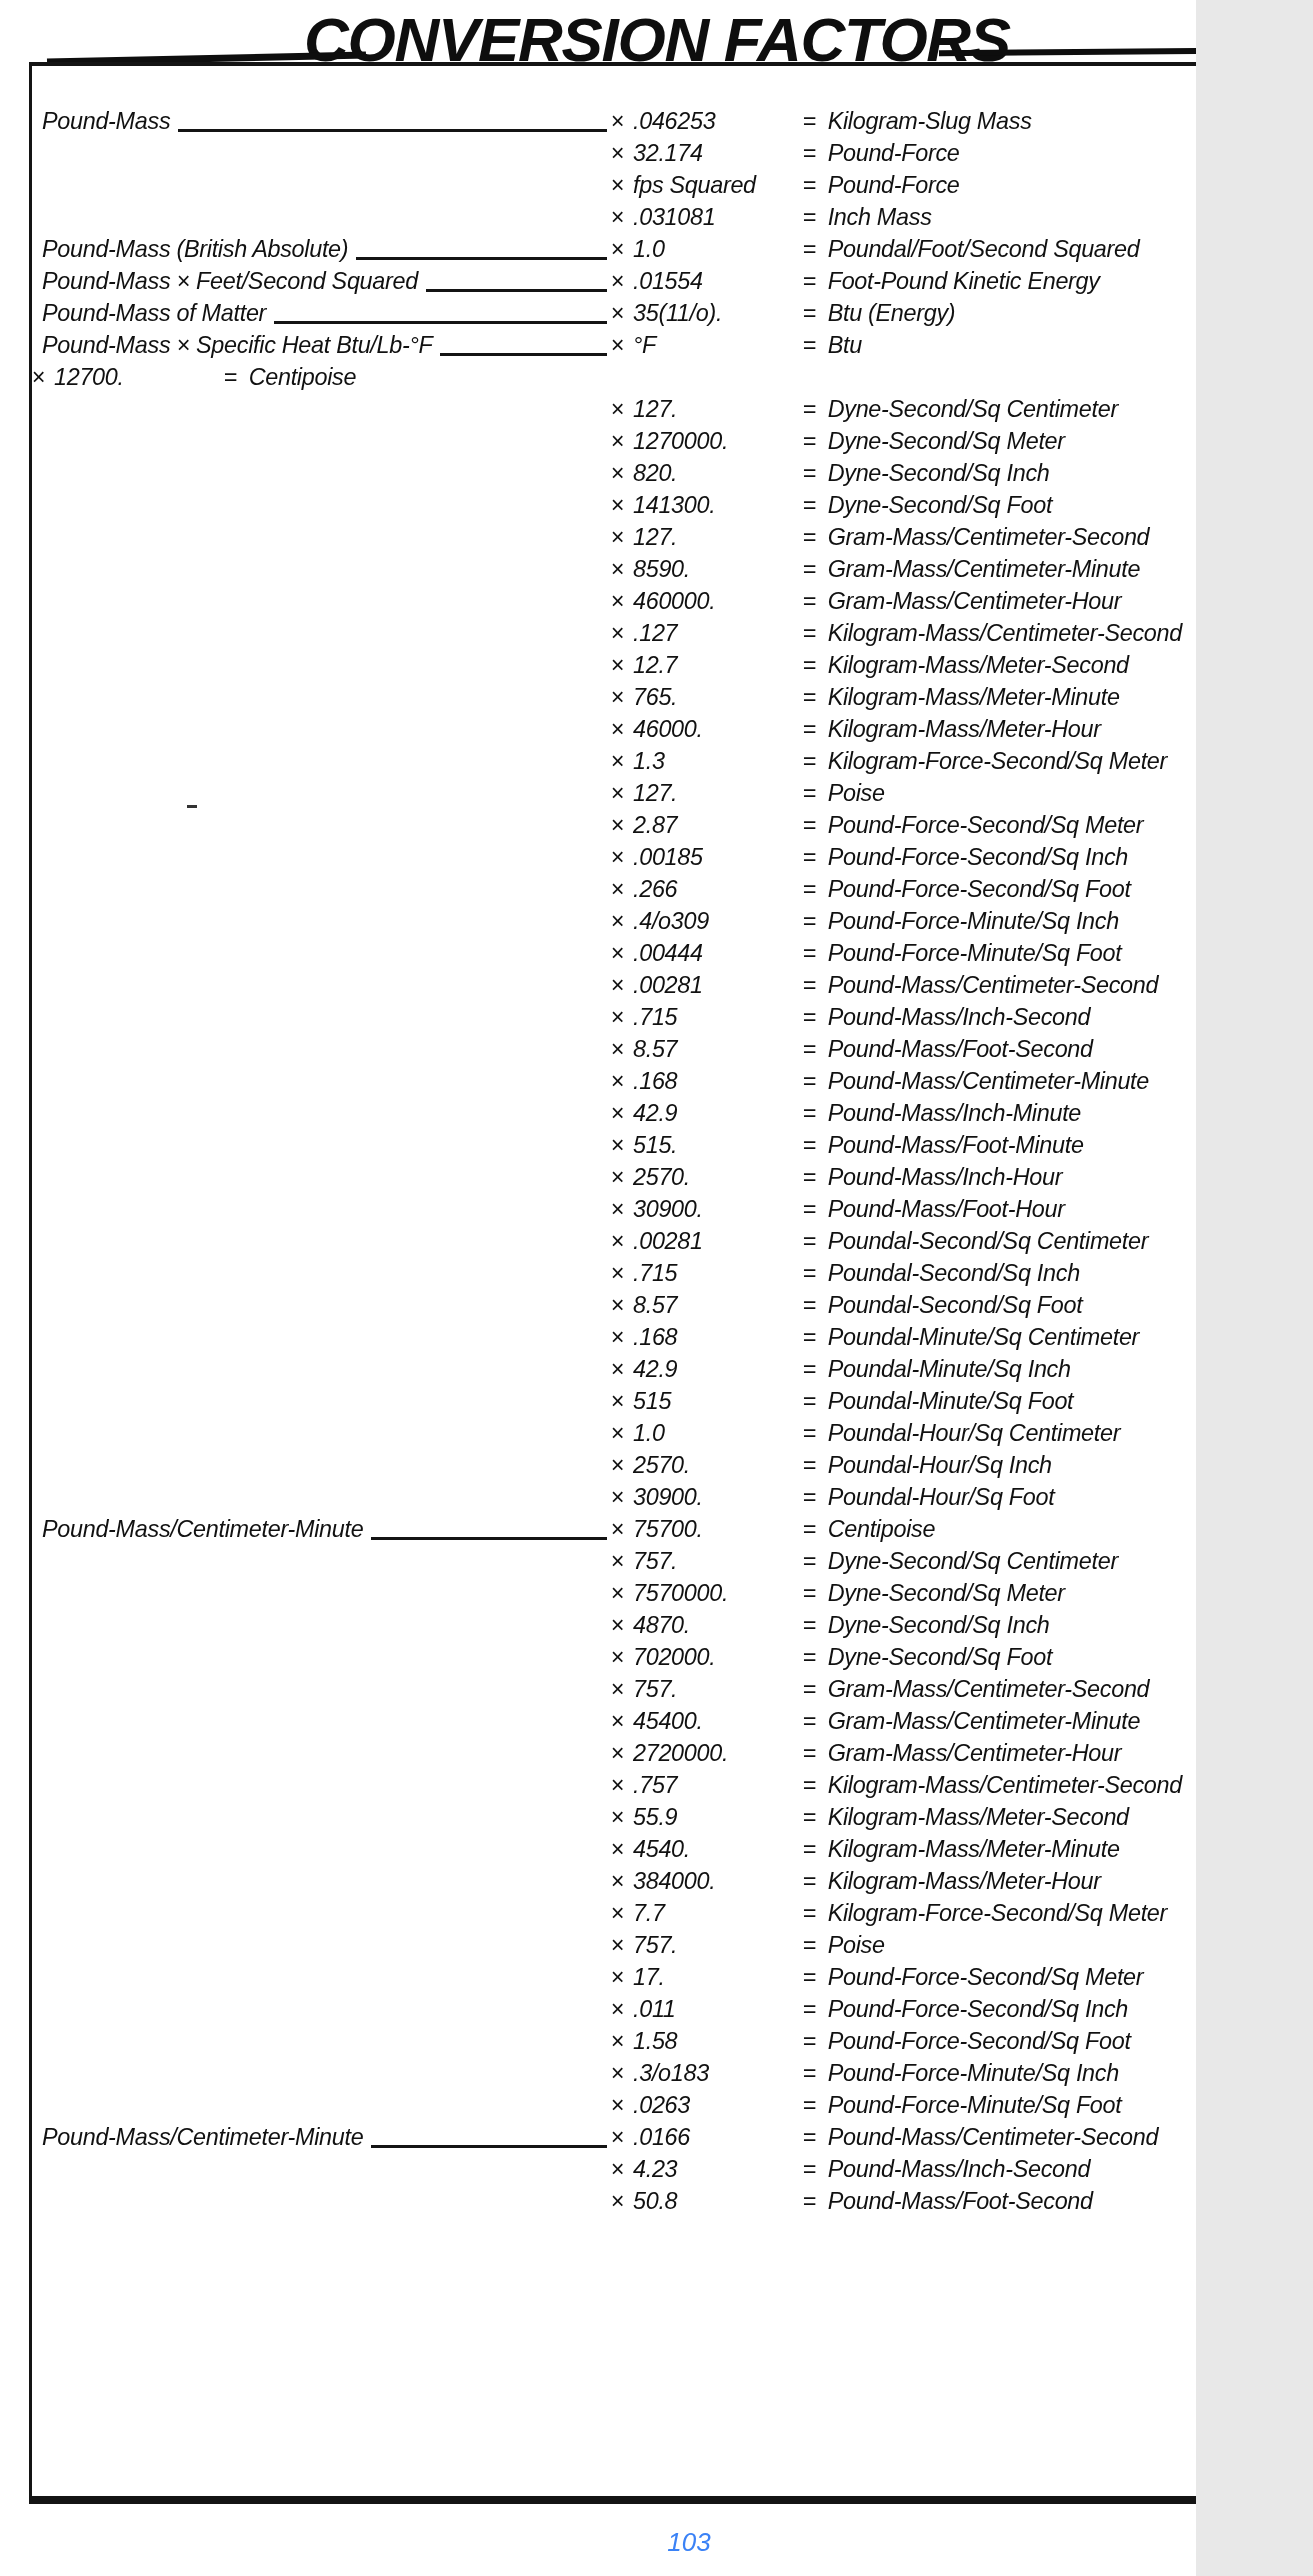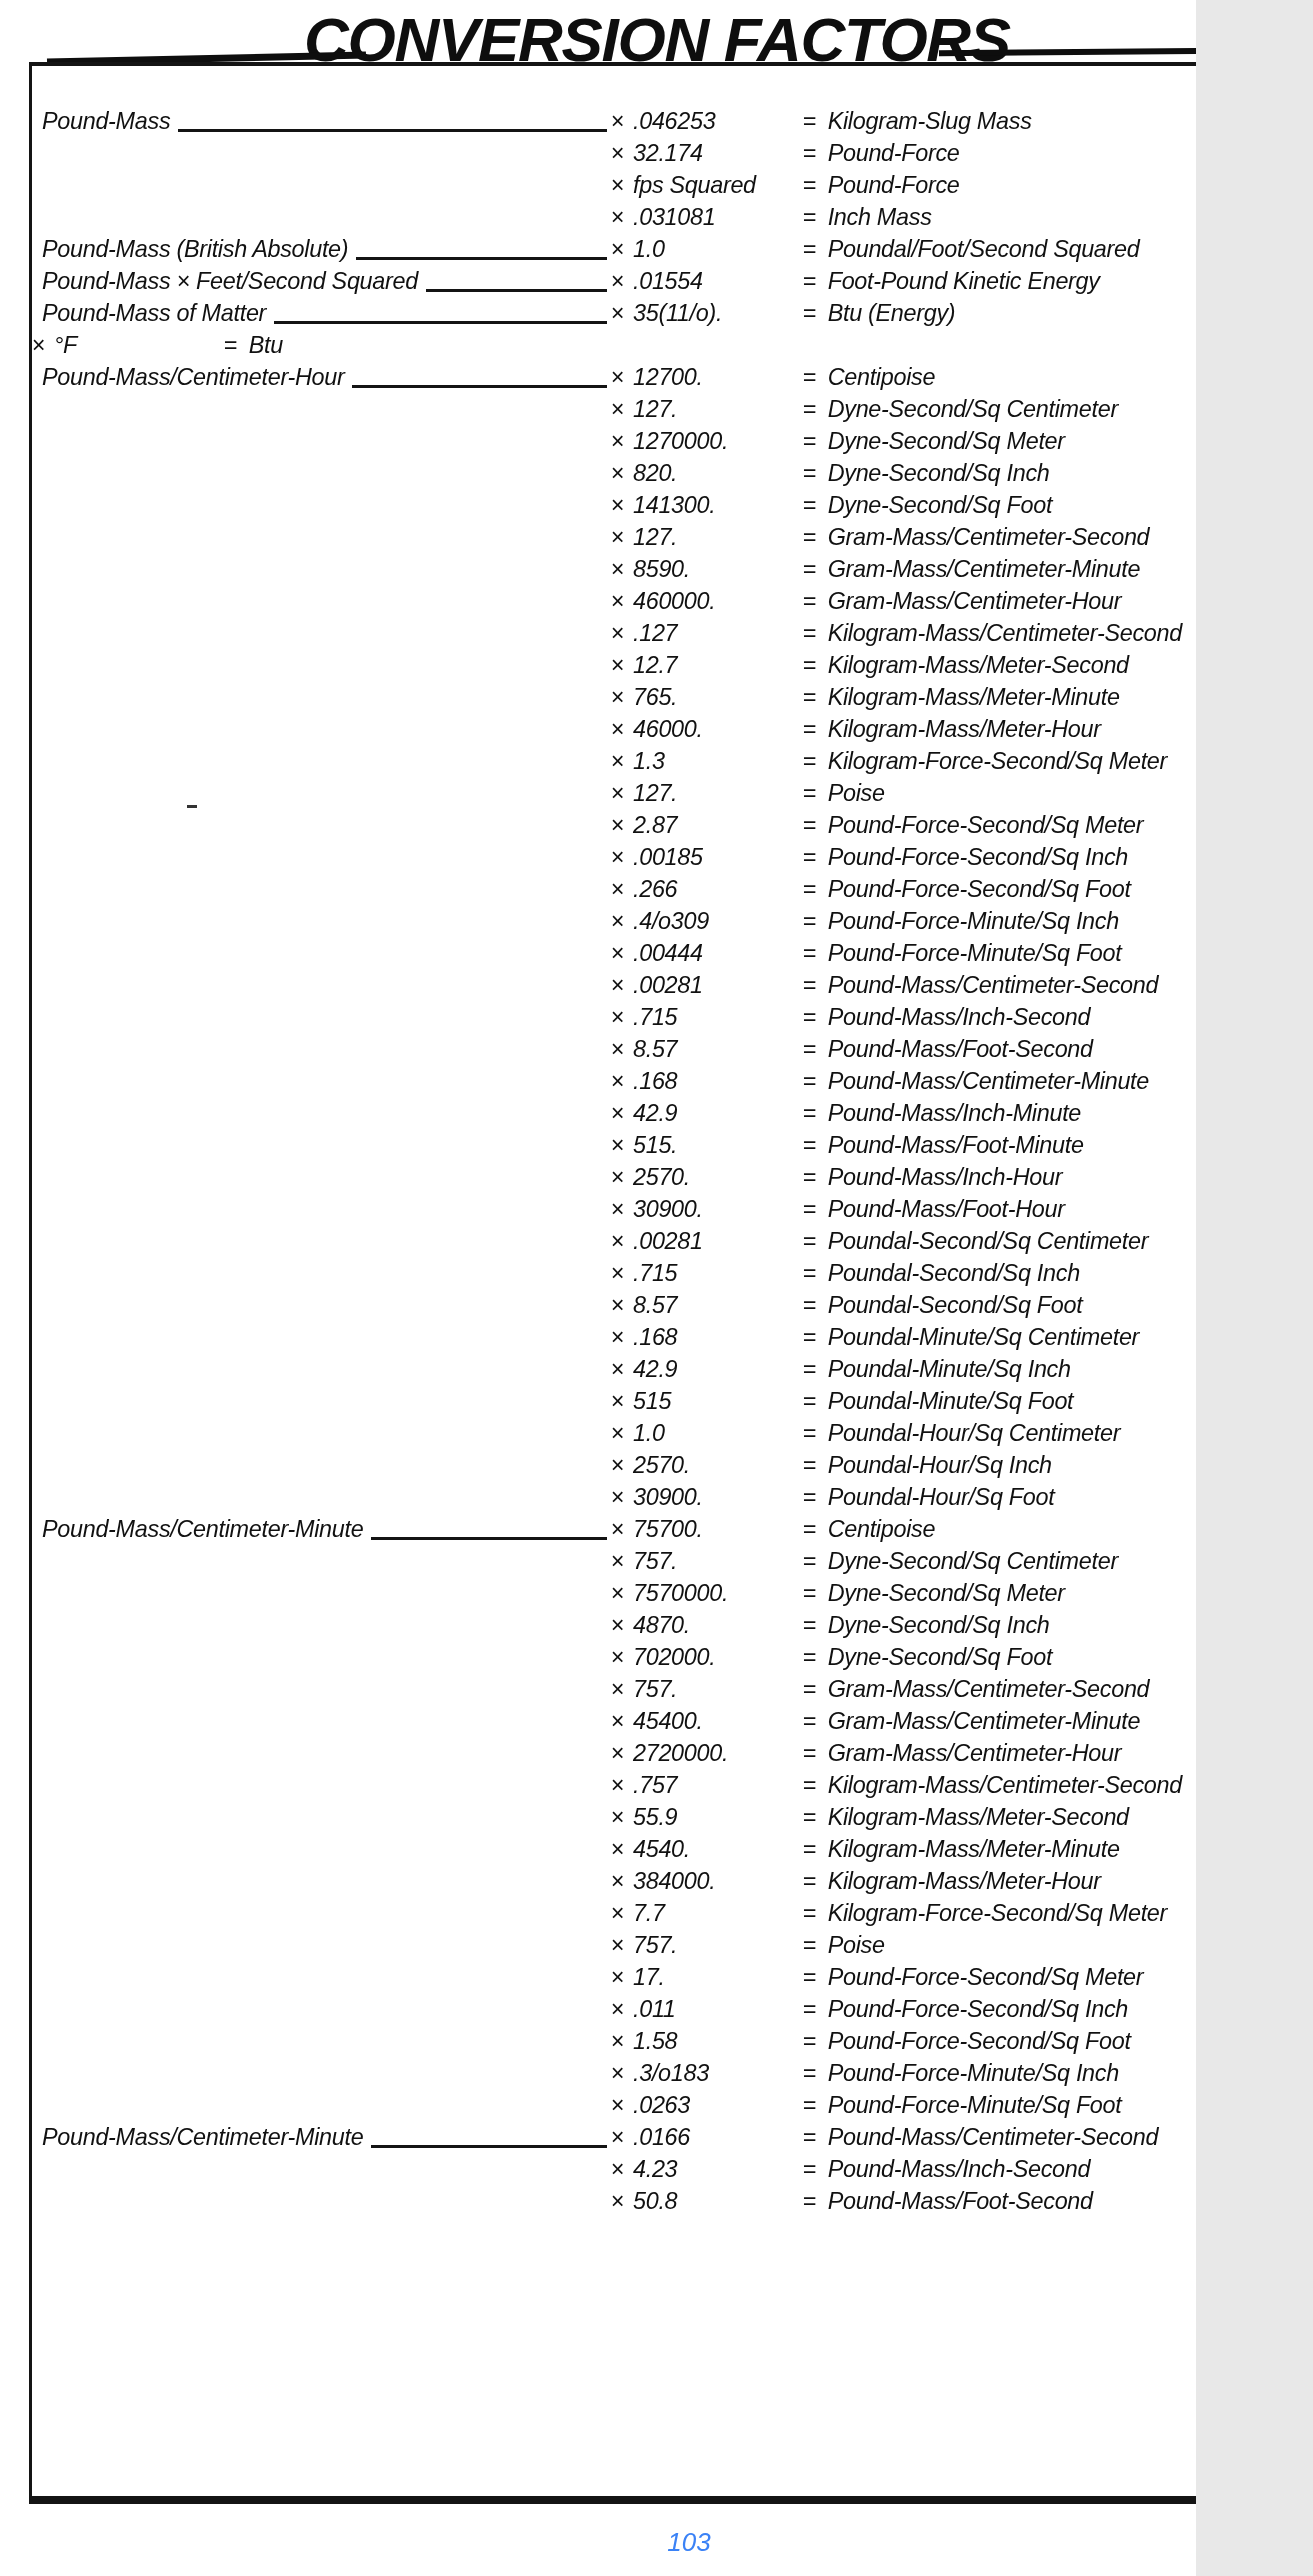--- a/index.html
+++ b/index.html
@@ -217,34 +217,34 @@
           <div class="cell-factor">
             <span class="mult">×</span>
             <span class="factor-value">35(11/o).</span>
           </div>
           <div class="cell-result">
             <span class="eq">=</span>
             <span class="result-value">Btu (Energy)</span>
           </div>
         </div>
         <div class="row">
+          <div class="cell-label">
+            <span class="label-text">Pound-Mass × Specific Heat Btu/Lb-°F</span>
+            <div class="leader"></div>
+          </div>
           <div class="cell-factor">
             <span class="mult">×</span>
             <span class="factor-value">°F</span>
           </div>
           <div class="cell-result">
             <span class="eq">=</span>
             <span class="result-value">Btu</span>
           </div>
         </div>
         <div class="row">
-          <div class="cell-label">
-            <span class="label-text">Pound-Mass/Centimeter-Hour</span>
-            <div class="leader"></div>
-          </div>
           <div class="cell-factor">
             <span class="mult">×</span>
             <span class="factor-value">12700.</span>
           </div>
           <div class="cell-result">
             <span class="eq">=</span>
             <span class="result-value">Centipoise</span>
           </div>
         </div>
         <div class="row">

